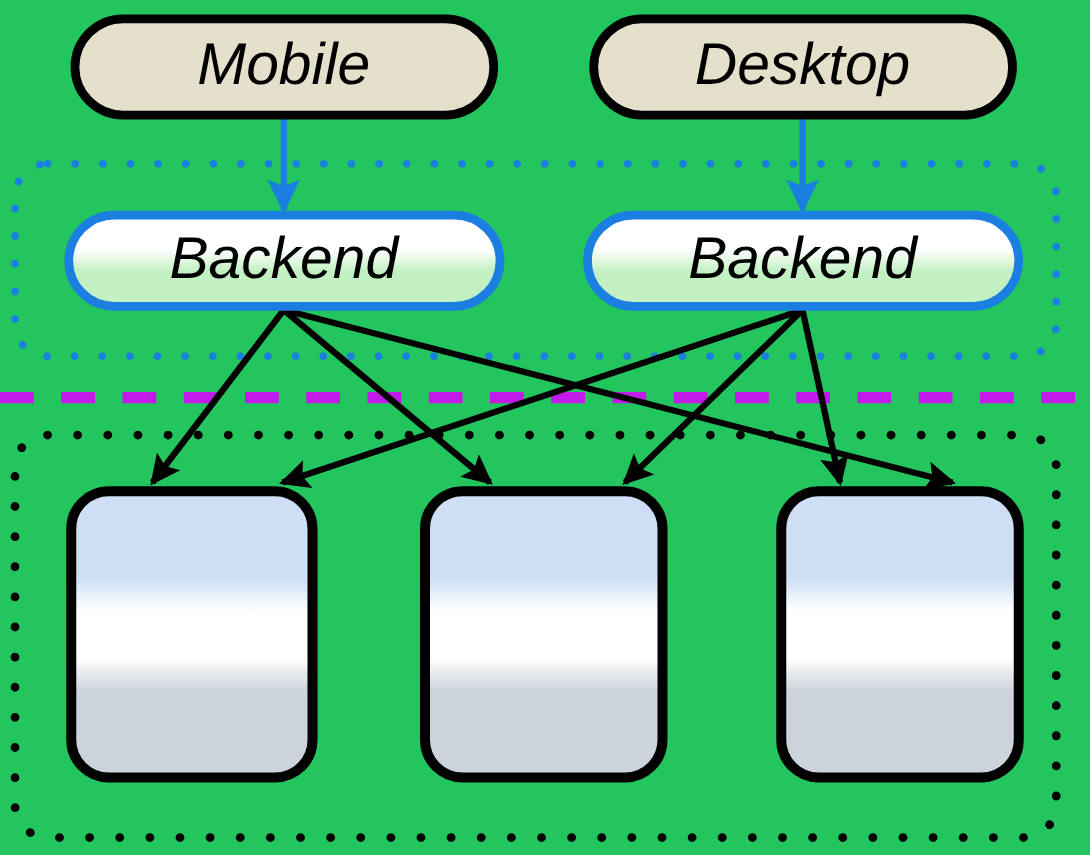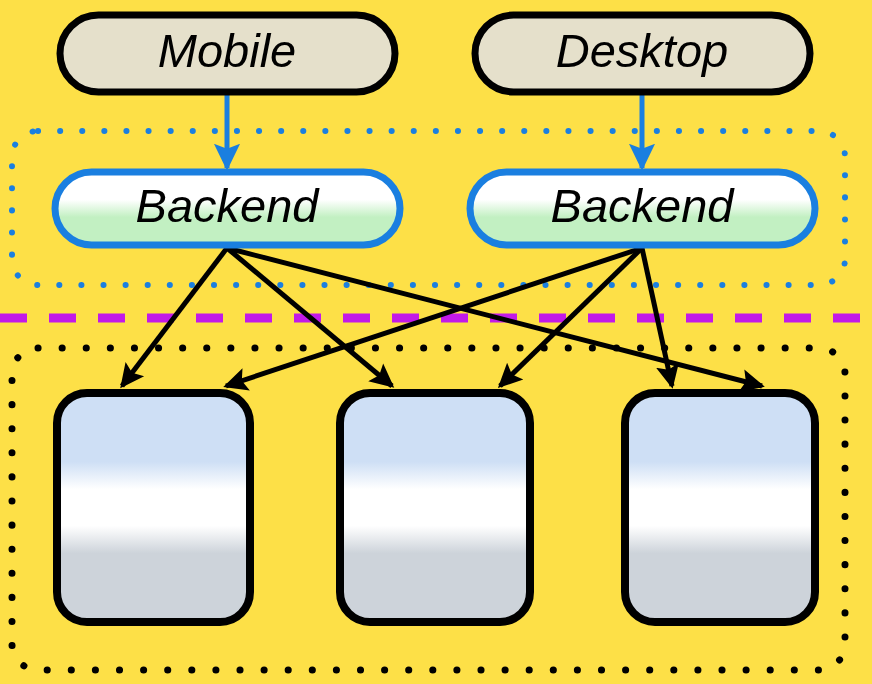--- a/index.html
+++ b/index.html
@@ -7,21 +7,21 @@
     padding: 0;
     background: #ffffff;
   }
   body {
     font-family: "Liberation Sans", sans-serif;
   }
   #diagram-root {
     position: relative;
     width: 872px;
     height: 684px;
-    background: #fde047;
+    background: #22c55e;
     overflow: hidden;
   }
   #diagram-svg {
     position: absolute;
     left: 0;
     top: 0;
     width: 872px;
     height: 684px;
     display: block;
   }

